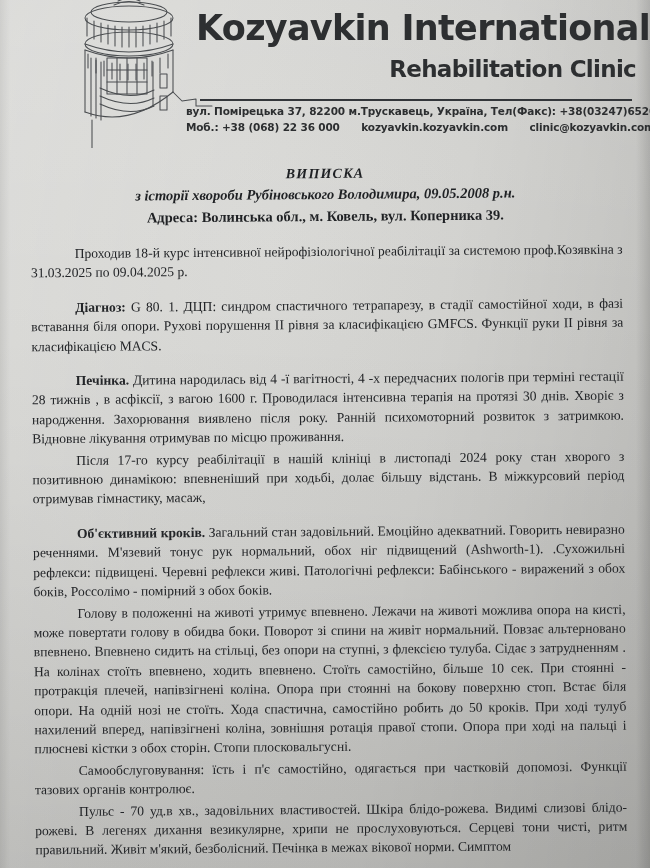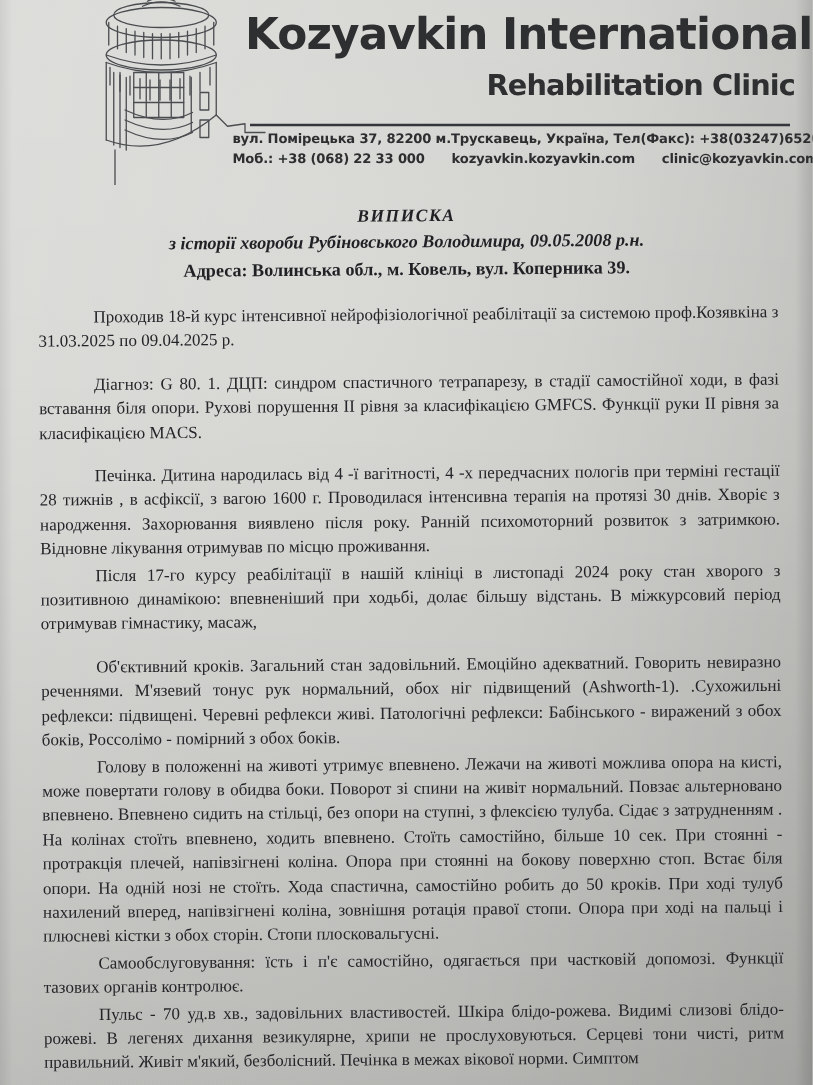--- a/index.html
+++ b/index.html
@@ -144,21 +144,21 @@
     font-size: 13.6px;
     line-height: 19.4px;
     text-align: justify;
     text-justify: inter-word;
   }
   .body-text p {
     margin: 0 0 2px 0;
     text-indent: 44px;
   }
   .body-text p.gap-top { margin-top: 15px; }
-  .body-text b { font-weight: normal; }
+  .body-text b { font-weight: bold; }
 
   
   .skew-wrap { transform: rotate(-0.45deg); transform-origin: 50% 0%; }
 </style>
 </head>
 <body>
 
 <div class="page">
   <div class="sheet-edge-left"></div>
   <div class="sheet-edge-right"></div>
@@ -212,21 +212,21 @@
       <div class="brand">
         <div class="brand-line">Kozyavkin International</div>
         <div class="brand-line second">Rehabilitation Clinic</div>
       </div>
 
       <div class="brand-rule"></div>
 
       <div class="contact">
         <div class="row1">вул. Помірецька 37, 82200 м.Трускавець, Україна, Тел(Факс): +38(03247)65200</div>
         <div class="row2">
-          <span>Моб.: +38 (068) 22 33 000</span>
+          <span>Моб.: +38 (068) 22 36 000</span>
           <span>kozyavkin.kozyavkin.com</span>
           <span>clinic@kozyavkin.com</span>
         </div>
       </div>
     </div>
 
     <div class="skew-wrap">
 
       <div class="doc-title">
         <div class="t1">ВИПИСКА</div>

